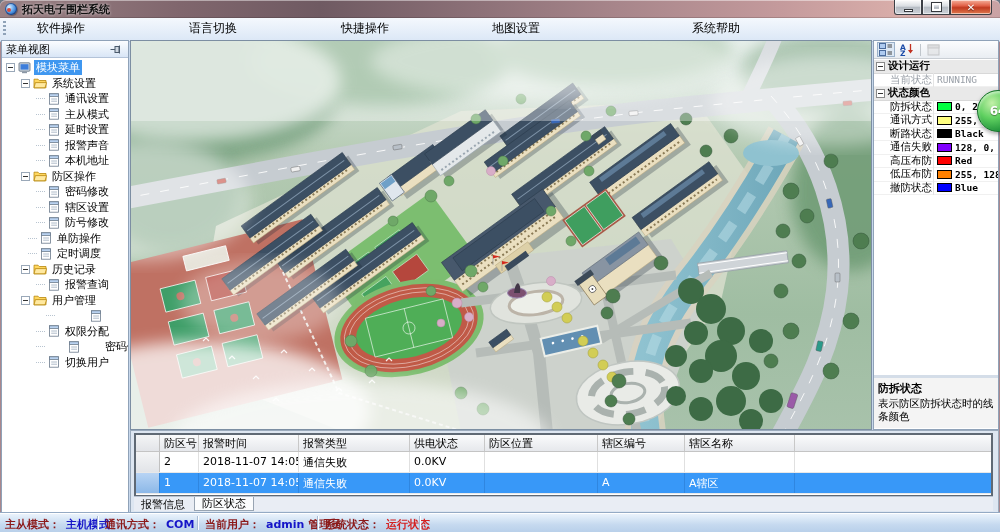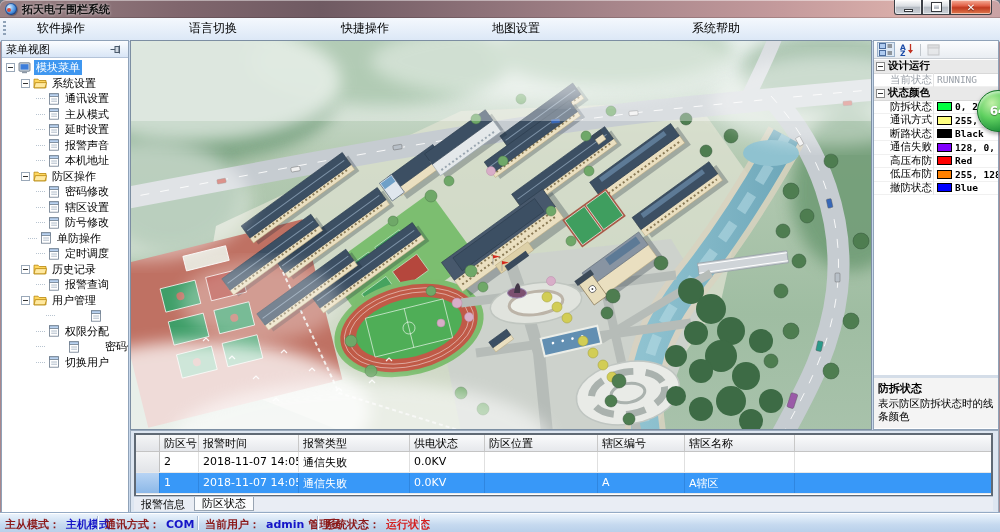--- a/index.html
+++ b/index.html
@@ -275,21 +275,21 @@
           <span class="ticon">
             <svg width="12" height="12" viewBox="0 0 12 12">
               <rect x="1.5" y="0.8" width="9" height="10.4" fill="#fff" stroke="#6b7b8c" stroke-width=".8"></rect>
               <rect x="1.5" y="0.8" width="9" height="2.6" fill="#b9d2f0" stroke="#6b7b8c" stroke-width=".8"></rect>
               <line x1="3.2" y1="6" x2="9" y2="6" stroke="#9aaabb" stroke-width=".8"></line>
               <line x1="3.2" y1="8.2" x2="9" y2="8.2" stroke="#9aaabb" stroke-width=".8"></line>
             </svg>
           </span>
           <span class="lbl">单防操作</span>
         </div>
-        <div class="tree-row" style="padding-left: 34px;">
+        <div class="tree-row" style="padding-left: 26px;">
           <div class="dashlead"></div>
           <span class="ticon">
             <svg width="12" height="12" viewBox="0 0 12 12">
               <rect x="1.5" y="0.8" width="9" height="10.4" fill="#fff" stroke="#6b7b8c" stroke-width=".8"></rect>
               <rect x="1.5" y="0.8" width="9" height="2.6" fill="#b9d2f0" stroke="#6b7b8c" stroke-width=".8"></rect>
               <line x1="3.2" y1="6" x2="9" y2="6" stroke="#9aaabb" stroke-width=".8"></line>
               <line x1="3.2" y1="8.2" x2="9" y2="8.2" stroke="#9aaabb" stroke-width=".8"></line>
             </svg>
           </span>
           <span class="lbl">定时调度</span>

